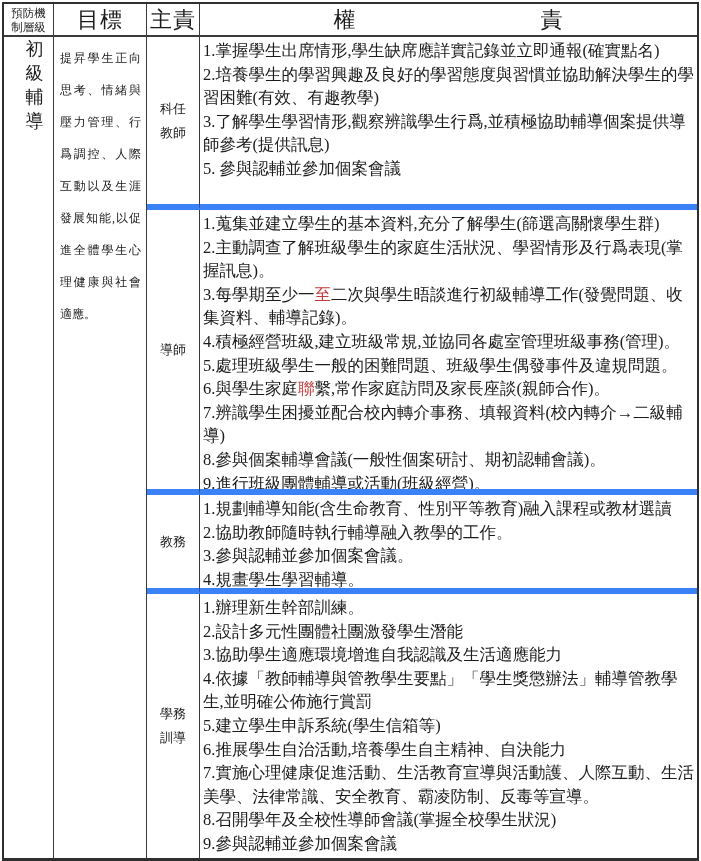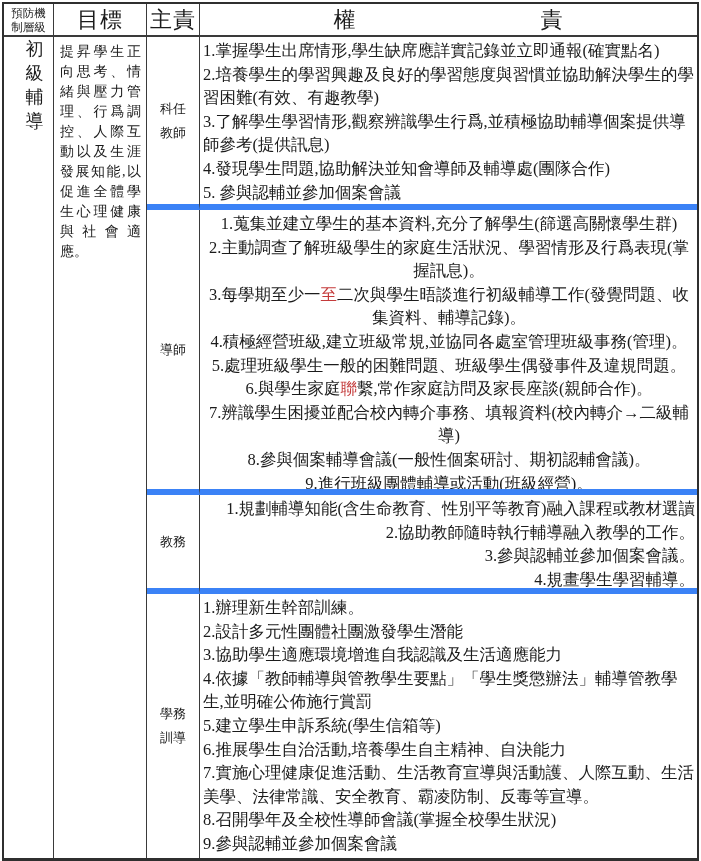--- a/index.html
+++ b/index.html
@@ -33,40 +33,40 @@
     grid-column:1;grid-row:2/6;
     display:flex;justify-content:center;padding-left:12px;
   }
   .level-inner{
     width:1.05em;font-size:18px;line-height:24px;
     word-break:break-all;text-align:center;letter-spacing:0;
   }
   .goal-cell{
     grid-column:2;grid-row:2/6;
     padding:5px 5px 4px 6px;
-    font-size:14px;line-height:20px;
+    font-size:12px;line-height:32px;
     word-break:break-all;text-align:justify;
   }
   .owner-cell{
     display:flex;align-items:center;justify-content:center;
     font-size:13px;line-height:24px;text-align:center;
   }
   .owner-inner{width:2.15em;word-break:break-all;margin:0 auto;}
   .duties-cell{
     padding:2px 2px 0 3px;
     font-size:16.5px;line-height:23.6px;
   }
   .duty{word-break:break-all;}
   .red{color:#c43b3b;}
   .c3-r0{grid-column:3;grid-row:2;}
   .c4-r0{grid-column:4;grid-row:2;}
   .c3-r1{grid-column:3;grid-row:3;}
-  .c4-r1{grid-column:4;grid-row:3;text-align:center;}
+  .c4-r1{grid-column:4;grid-row:3;}
   .c3-r2{grid-column:3;grid-row:4;}
-  .c4-r2{grid-column:4;grid-row:4;text-align:right;}
+  .c4-r2{grid-column:4;grid-row:4;}
   .c3-r3{grid-column:3;grid-row:5;}
   .c4-r3{grid-column:4;grid-row:5;}
 </style>
 </head>
 <body>
 
 <div class="tbl">
 
   <div class="cell hdr hdr-small br hb">
     <span>預防機制層級</span>
@@ -89,21 +89,20 @@
     <span>提昇學生正向思考、情緒與壓力管理、行爲調控、人際互動以及生涯發展知能,以促進全體學生心理健康與社會適應。</span>
   </div>
 
   <div class="cell owner-cell br bb c3-r0">
     <div class="owner-inner">科任教師</div>
   </div>
   <div class="cell duties-cell bb c4-r0">
       <div class="duty">1.掌握學生出席情形,學生缺席應詳實記錄並立即通報(確實點名)</div>
       <div class="duty">2.培養學生的學習興趣及良好的學習態度與習慣並協助解決學生的學習困難(有效、有趣教學)</div>
       <div class="duty">3.了解學生學習情形,觀察辨識學生行爲,並積極協助輔導個案提供導師參考(提供訊息)</div>
-      <div class="duty">4.發現學生問題,協助解決並知會導師及輔導處(團隊合作)</div>
       <div class="duty">5. 參與認輔並參加個案會議</div>
     </div>
 
   <div class="cell owner-cell br bb c3-r1">
     <div class="owner-inner">導師</div>
   </div>
   <div class="cell duties-cell bb c4-r1">
       <div class="duty">1.蒐集並建立學生的基本資料,充分了解學生(篩選高關懷學生群)</div>
       <div class="duty">2.主動調查了解班級學生的家庭生活狀況、學習情形及行爲表現(掌握訊息)。</div>
       <div class="duty">3.每學期至少一<span class="red">至</span>二次與學生晤談進行初級輔導工作(發覺問題、收集資料、輔導記錄)。</div>

